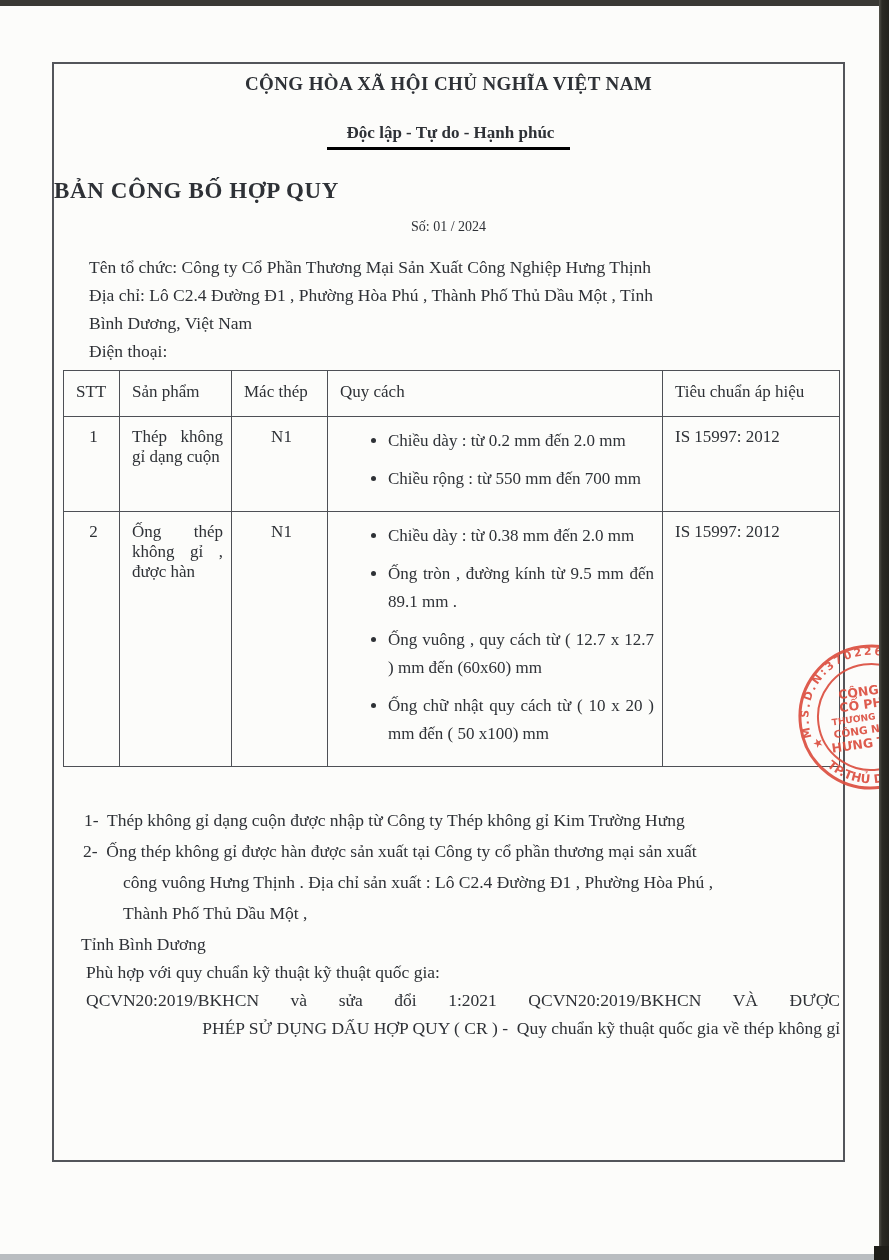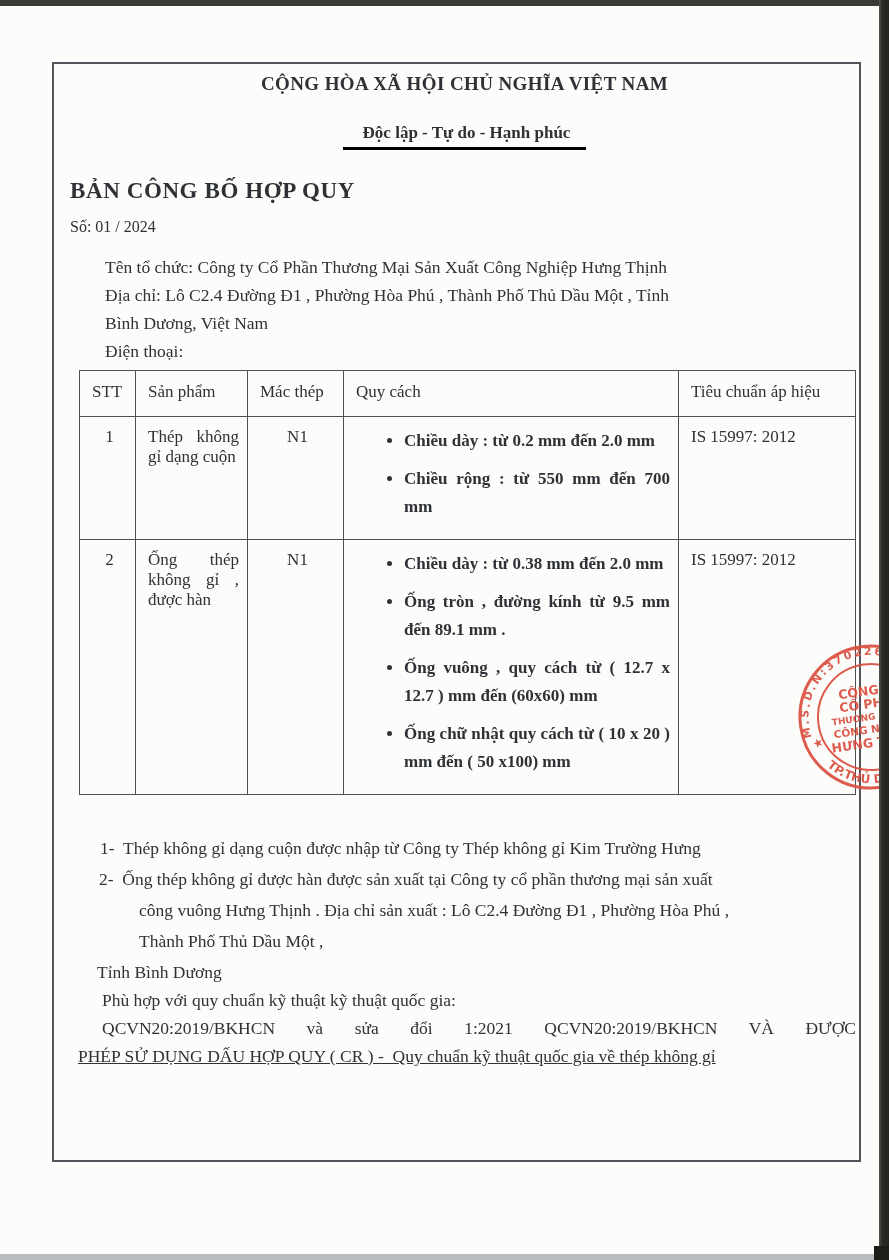--- a/index.html
+++ b/index.html
@@ -15,30 +15,29 @@
   .strip-top{position:absolute;left:0;top:0;width:889px;height:6px;background:#3a3934;z-index:40;}
   .strip-right{position:absolute;right:0;top:0;width:10px;height:1252px;background:linear-gradient(to right,#55544c 0%,#2b2a24 30%,#23221d 100%);z-index:40;}
   .strip-bottom{position:absolute;left:0;top:1254px;width:889px;height:6px;background:#b9bdc0;z-index:40;}
   .corner-bottom-right{position:absolute;left:874px;top:1246px;width:15px;height:14px;background:#1f1e19;z-index:41;}
 
   
   .frame{
     position:absolute;left:52px;top:62px;width:789px;height:1096px;
     border:2px solid #53555a;
     background:transparent;
-    padding-left:16px;
   }
   .line{white-space:pre-wrap;}
 
   .nat-header{text-align:center;margin-top:8px;line-height:24px;}
   .nat1{font-weight:bold;font-size:19px;letter-spacing:.4px;}
   .nat2{display:inline-block;font-weight:bold;font-size:17px;border-bottom:3px solid #000000;padding:0 16px 2px 20px;margin-top:1px;}
 
   .doc-title{margin:26px 0 0 0;font-size:23px;font-weight:bold;letter-spacing:.6px;line-height:30px;}
-  .doc-number{margin-top:8px;text-align:left;font-size:16px;line-height:26px;}
+  .doc-number{margin-top:8px;text-align:center;font-size:14px;line-height:26px;}
 
   .org-block{margin:13px 42px 0 35px;font-size:17.5px;line-height:28px;}
   .product-block{margin:8px 42px 0 43px;font-size:17.5px;line-height:30px;}
   .product-value{font-weight:bold;}
 
   table.spec{
     border-collapse:collapse;
     margin:5px 0 0 9px;
     width:776px;
     table-layout:fixed;
@@ -46,35 +45,35 @@
   }
   table.spec th, table.spec td{
     border:1.5px solid #4e5055;
     vertical-align:top;
     padding:10px 8px 8px 12px;
   }
   table.spec th{font-weight:normal;text-align:left;height:26px;padding-top:11px;}
   th.c-stt, td.c-stt{text-align:center;padding-left:4px;padding-right:4px;}
   td.c-sp{text-align:justify;padding-right:14px;}
   td.c-mt{text-align:center;}
-  td.c-qc{padding-left:24px;padding-right:10px;font-weight:bold;}
+  td.c-qc{padding-left:24px;padding-right:10px;}
   td.c-qc ul{margin:0;padding:0 0 0 48px;list-style:disc outside;}
   td.c-qc li{margin:0 0 10px 0;text-align:justify;line-height:28px;}
   tr.row-1{height:90px;}
   tr.row-2{height:240px;}
 
   .notes{font-size:17.5px;}
   .note1{margin:38px 40px 0 30px;line-height:30px;}
   .note2{margin:1px 40px 0 29px;line-height:31px;padding-left:20px;text-indent:-20px;}
   .note2 .cont{padding-left:20px;text-indent:0;}
   .province{margin:1px 40px 0 27px;line-height:28px;}
   .conf-intro{margin:0 40px 0 32px;line-height:28px;}
   .conf-block{margin:0 6px 0 8px;width:778px;line-height:28px;}
   .conf-l1{text-align:justify;text-align-last:justify;padding-left:24px;}
-  .conf-l2{text-align:left;text-decoration:underline;}
+  .conf-l2{text-align:right;}
 
   
   .stamp{position:absolute;left:791px;top:637px;width:160px;height:160px;z-index:30;opacity:.92;}
   .stamp text{font-family:"DejaVu Sans","Liberation Sans",sans-serif;font-weight:bold;}
 </style>
 </head>
 <body>
 
 <div class="frame">
 

